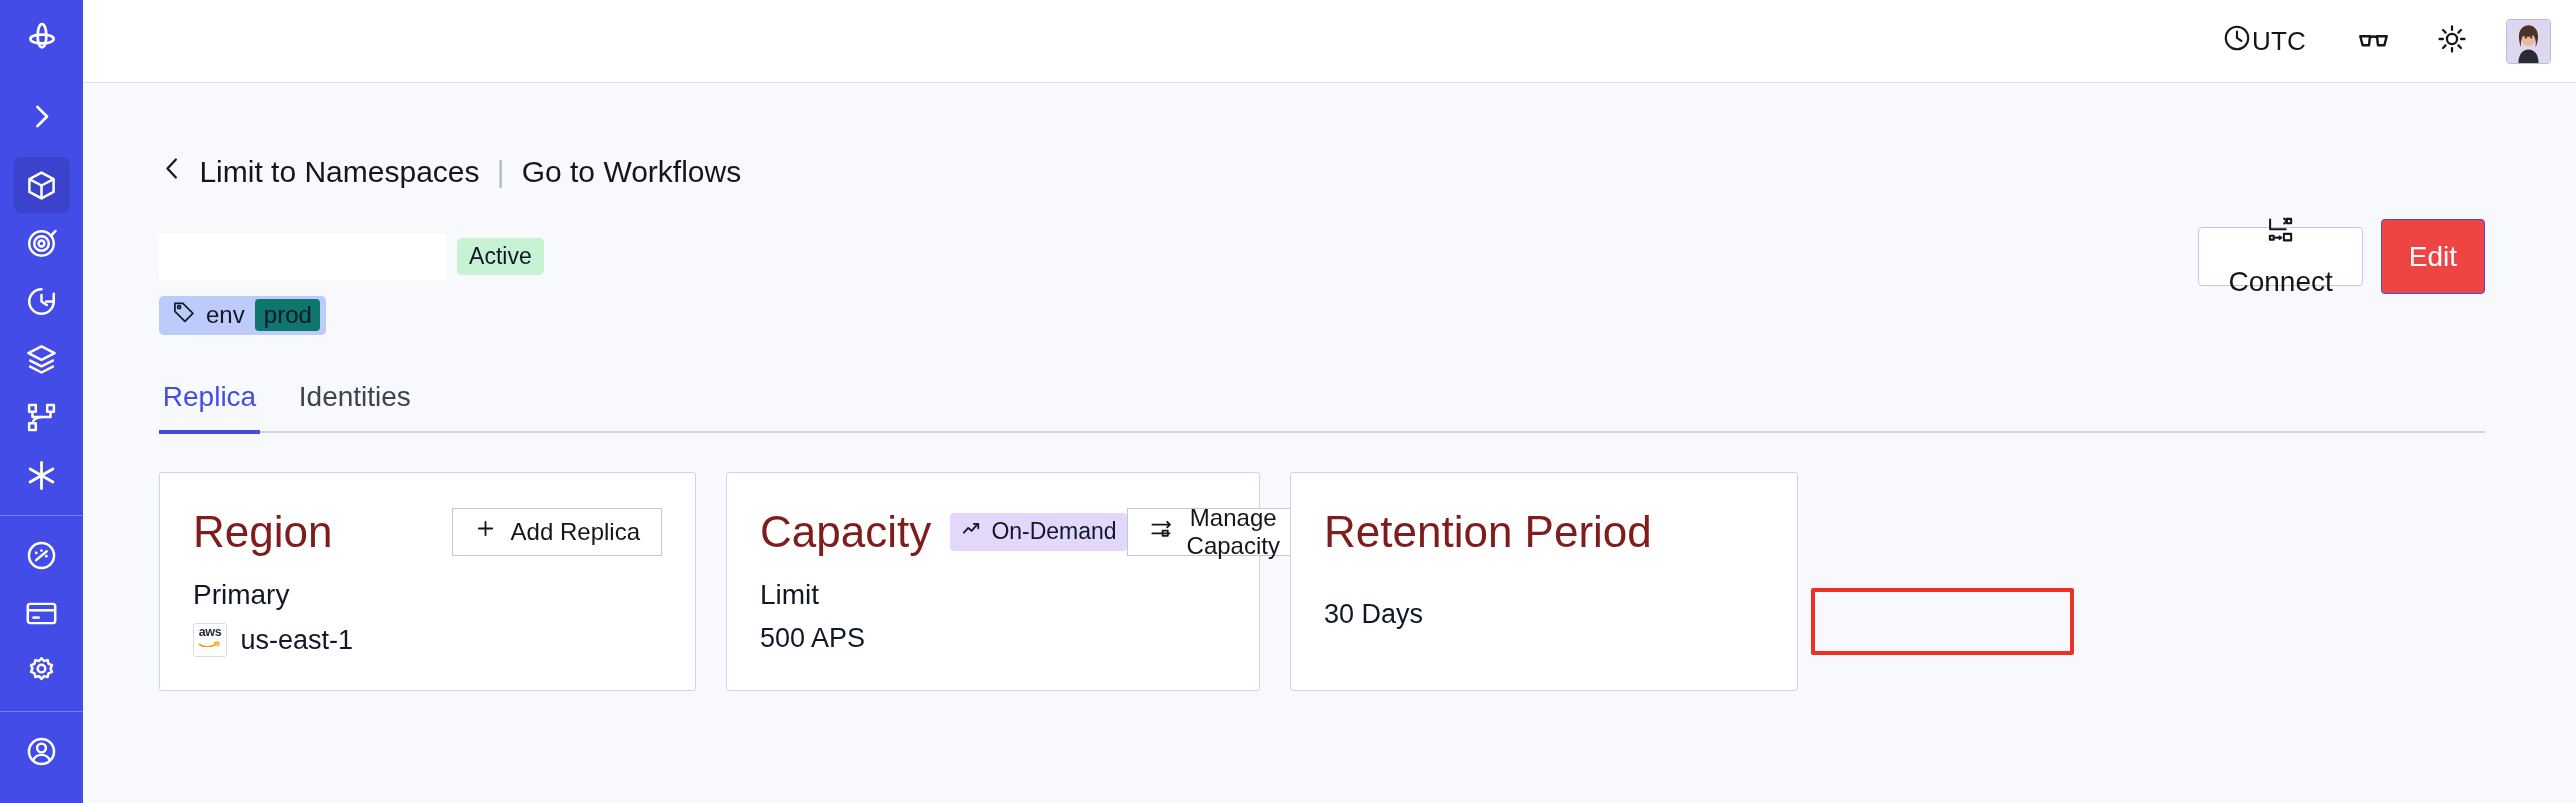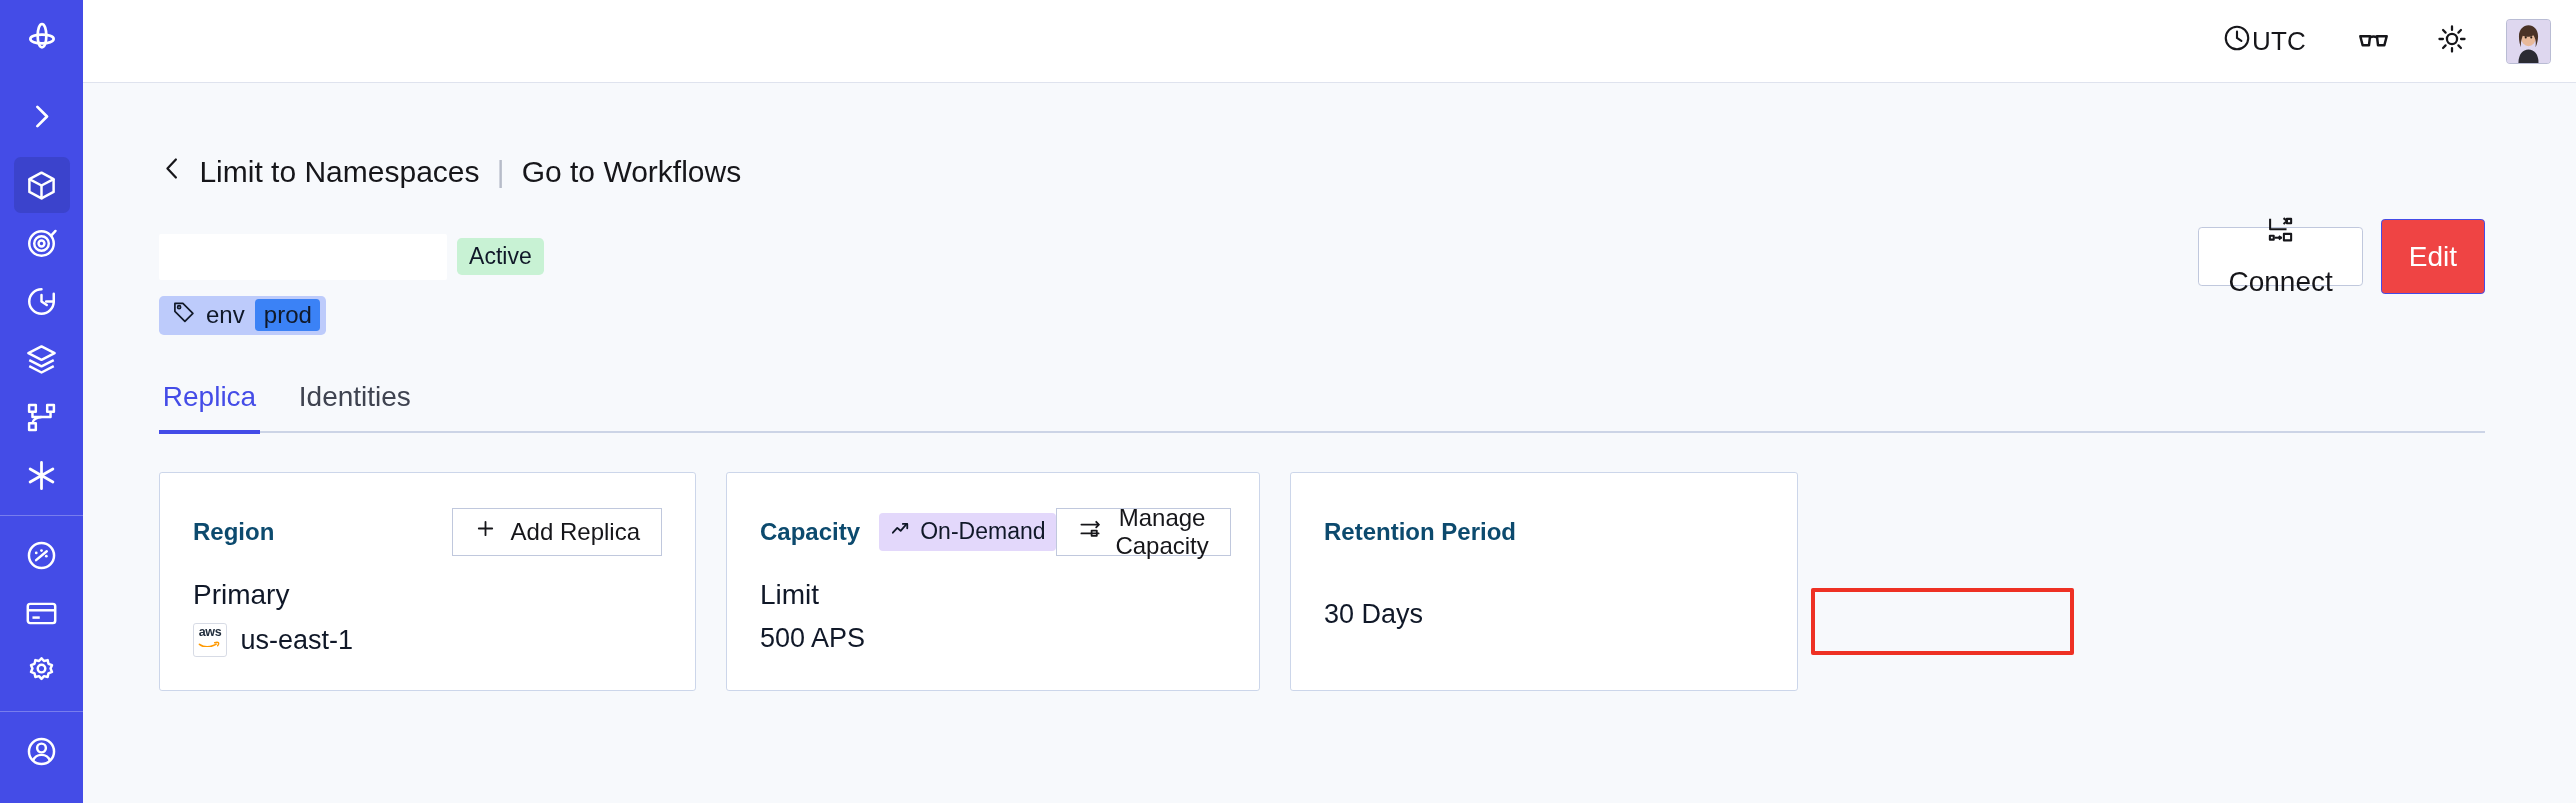--- a/index.html
+++ b/index.html
@@ -100,21 +100,21 @@
     height: 75px; padding: 4px 27px;
   }
 
   .tag-row { margin-top: 9.6px; display: flex; }
   .tag {
     display: inline-flex; align-items: center; gap: 10.5px;
     background: #bdcbfb; border-radius: 4.8px;
     padding: 3.8px 5.8px 3.8px 12.5px; font-size: 24px; color: #101828;
   }
   .tag .tag-val {
-    background: #3b82f6; border-radius: 3.8px; padding: 1.9px 8.6px;
+    background: #0f766e; border-radius: 3.8px; padding: 1.9px 8.6px;
   }
 
   .tabs {
     margin-top: 46px; display: flex; align-items: flex-end;
     border-bottom: 2.9px solid #ccd4e6; gap: 35px;
     padding-bottom: 0; position: relative;
   }
   .tab {
     font-size: 28px; color: #3f4350; padding: 0 3.8px 17.3px 3.8px;
     cursor: pointer; margin-bottom: -2.9px; border-bottom: 4.8px solid transparent;
@@ -125,21 +125,21 @@
     margin-top: 39px; display: flex; gap: 30px; align-items: stretch;
   }
   .card {
     background: #ffffff; border: 1px solid #ccd6ea; border-radius: 2.9px;
     padding: 29px 33px 33px 33px; position: relative;
   }
   .card.region { width: 537px; }
   .card.capacity { width: 534px; }
   .card.retention { width: 508px; }
   .card-head { display: flex; align-items: center; min-height: 59px; }
-  .card-title { font-size: 24px; font-weight: bold; color: #0c4a6e; }
+  .card-title { font-size: 44px; font-weight: normal; color: #7f1d1d; }
   .badge-ondemand {
     display: inline-flex; align-items: center; gap: 7.7px;
     background: #e3d8fb; color: #101828;
     font-size: 23px; padding: 4.8px 10.5px; border-radius: 4px;
     margin-left: 19px; white-space: nowrap;
   }
   .card-head .head-action { margin-left: auto; }
   .btn-card {
     background: #fff; border: 1px solid #c0c8dd; color: #16161a;
     height: 48px; padding: 0 21px; font-size: 24px;

